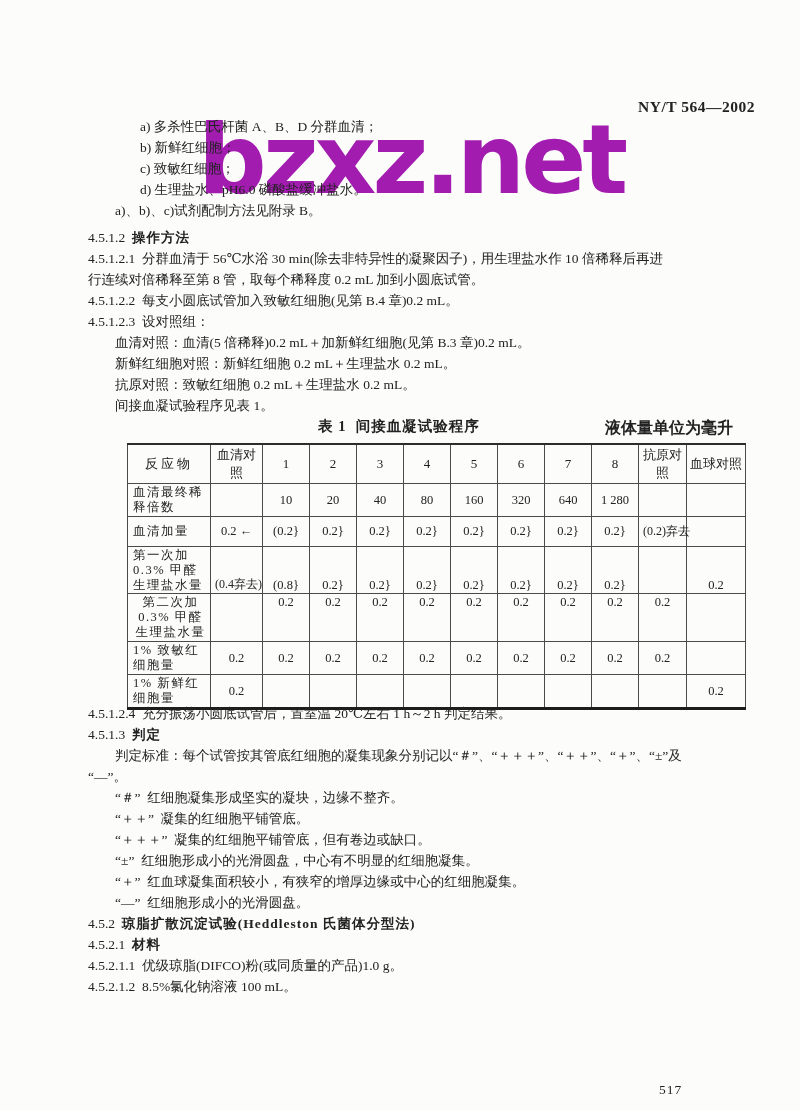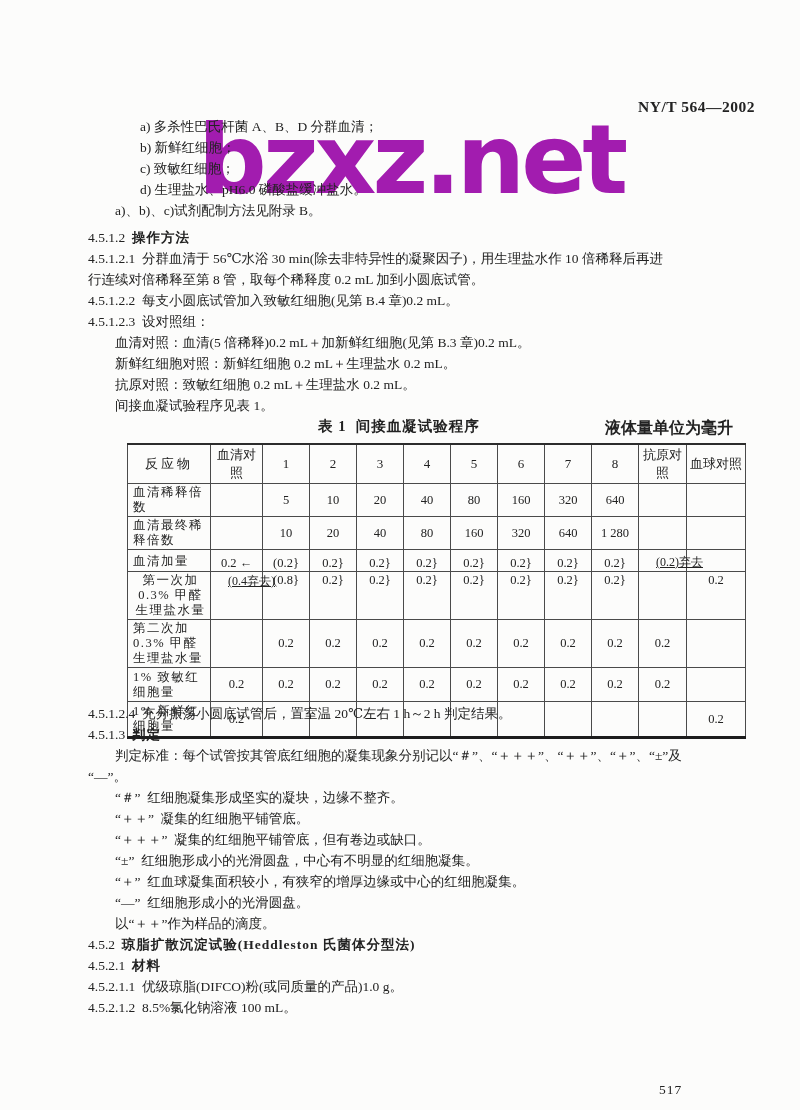--- a/index.html
+++ b/index.html
@@ -53,21 +53,21 @@
   .ihat tbody tr:nth-child(4){height:40px;}
   .ihat tbody tr:nth-child(5){height:32px;}
   .ihat tbody tr:nth-child(6){height:34px;}
   .ihat tbody tr:nth-child(7){height:36px;}
   .ihat tbody tr:nth-child(3) td{vertical-align:bottom;padding-bottom:0;}
   .ihat tbody tr:nth-child(4) td{vertical-align:top;padding-top:1px;text-align:center;}
   .ihat tbody tr:nth-child(3) td.lbl,
   .ihat tbody tr:nth-child(4) td.lbl{vertical-align:middle;}
   .ihat td.discard{
     white-space:nowrap;overflow:visible;text-align:left;
-    font-size:12px;padding-left:17px;z-index:2;text-decoration:underline;
+    font-size:12px;padding-left:4px;z-index:2;
   }
   .pageno{position:absolute;top:1082px;left:659px;z-index:1;font-size:13.5px;letter-spacing:1px;}
 </style>
 </head>
 <body>
 
 <div class="page">
 
   <div class="watermark">bzxz.net</div>
 
@@ -124,34 +124,20 @@
           <th>5</th>
           <th>6</th>
           <th>7</th>
           <th>8</th>
           <th>抗原对照</th>
           <th>血球对照</th>
         </tr>
       </thead>
     <tbody>
         <tr>
-          <td class="lbl">血清稀释倍数</td>
-          <td></td>
-          <td>5</td>
-          <td>10</td>
-          <td>20</td>
-          <td>40</td>
-          <td>80</td>
-          <td>160</td>
-          <td>320</td>
-          <td>640</td>
-          <td></td>
-          <td></td>
-        </tr>
-        <tr>
           <td class="lbl">血清最终稀释倍数</td>
           <td></td>
           <td>10</td>
           <td>20</td>
           <td>40</td>
           <td>80</td>
           <td>160</td>
           <td>320</td>
           <td>640</td>
           <td>1 280</td>
@@ -235,21 +221,20 @@
       <div class="line"><span>4.5.1.2.4  </span><span>充分振荡小圆底试管后，置室温 20℃左右 1 h～2 h 判定结果。</span></div>
       <div class="line"><span>4.5.1.3  </span><b>判定</b></div>
       <div class="line ind1"><span>判定标准：每个试管按其管底红细胞的凝集现象分别记以“＃”、“＋＋＋”、“＋＋”、“＋”、“±”及</span></div>
       <div class="line"><span>“—”。</span></div>
       <div class="line ind1"><span>“＃”  红细胞凝集形成坚实的凝块，边缘不整齐。</span></div>
       <div class="line ind1"><span>“＋＋”  凝集的红细胞平铺管底。</span></div>
       <div class="line ind1"><span>“＋＋＋”  凝集的红细胞平铺管底，但有卷边或缺口。</span></div>
       <div class="line ind1"><span>“±”  红细胞形成小的光滑圆盘，中心有不明显的红细胞凝集。</span></div>
       <div class="line ind1"><span>“＋”  红血球凝集面积较小，有狭窄的增厚边缘或中心的红细胞凝集。</span></div>
       <div class="line ind1"><span>“—”  红细胞形成小的光滑圆盘。</span></div>
-      <div class="line ind1"><span>以“＋＋”作为样品的滴度。</span></div>
       <div class="line"><span>4.5.2  </span><b>琼脂扩散沉淀试验(Heddleston 氏菌体分型法)</b></div>
       <div class="line"><span>4.5.2.1  </span><b>材料</b></div>
       <div class="line"><span>4.5.2.1.1  </span><span>优级琼脂(DIFCO)粉(或同质量的产品)1.0 g。</span></div>
       <div class="line"><span>4.5.2.1.2  </span><span>8.5%氯化钠溶液 100 mL。</span></div>
     </div>
 
   <div class="pageno">517</div>
 
 </div>
 

